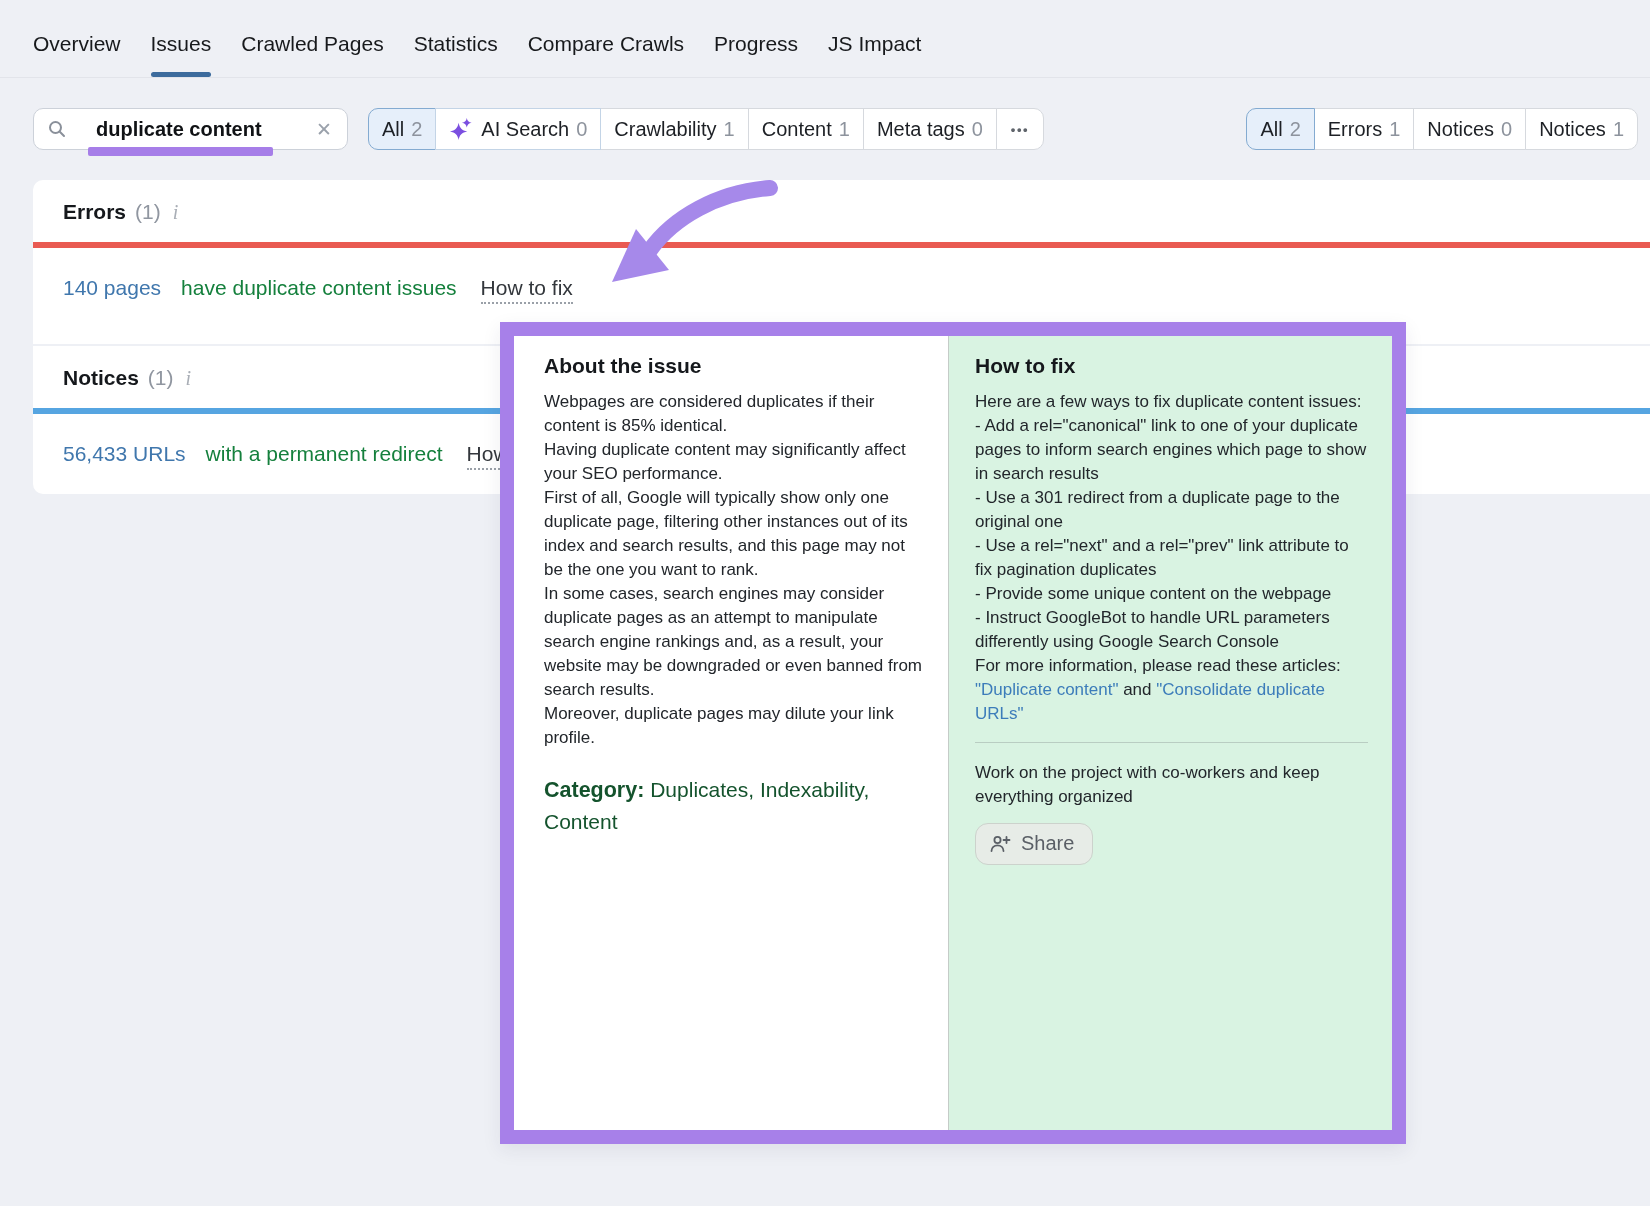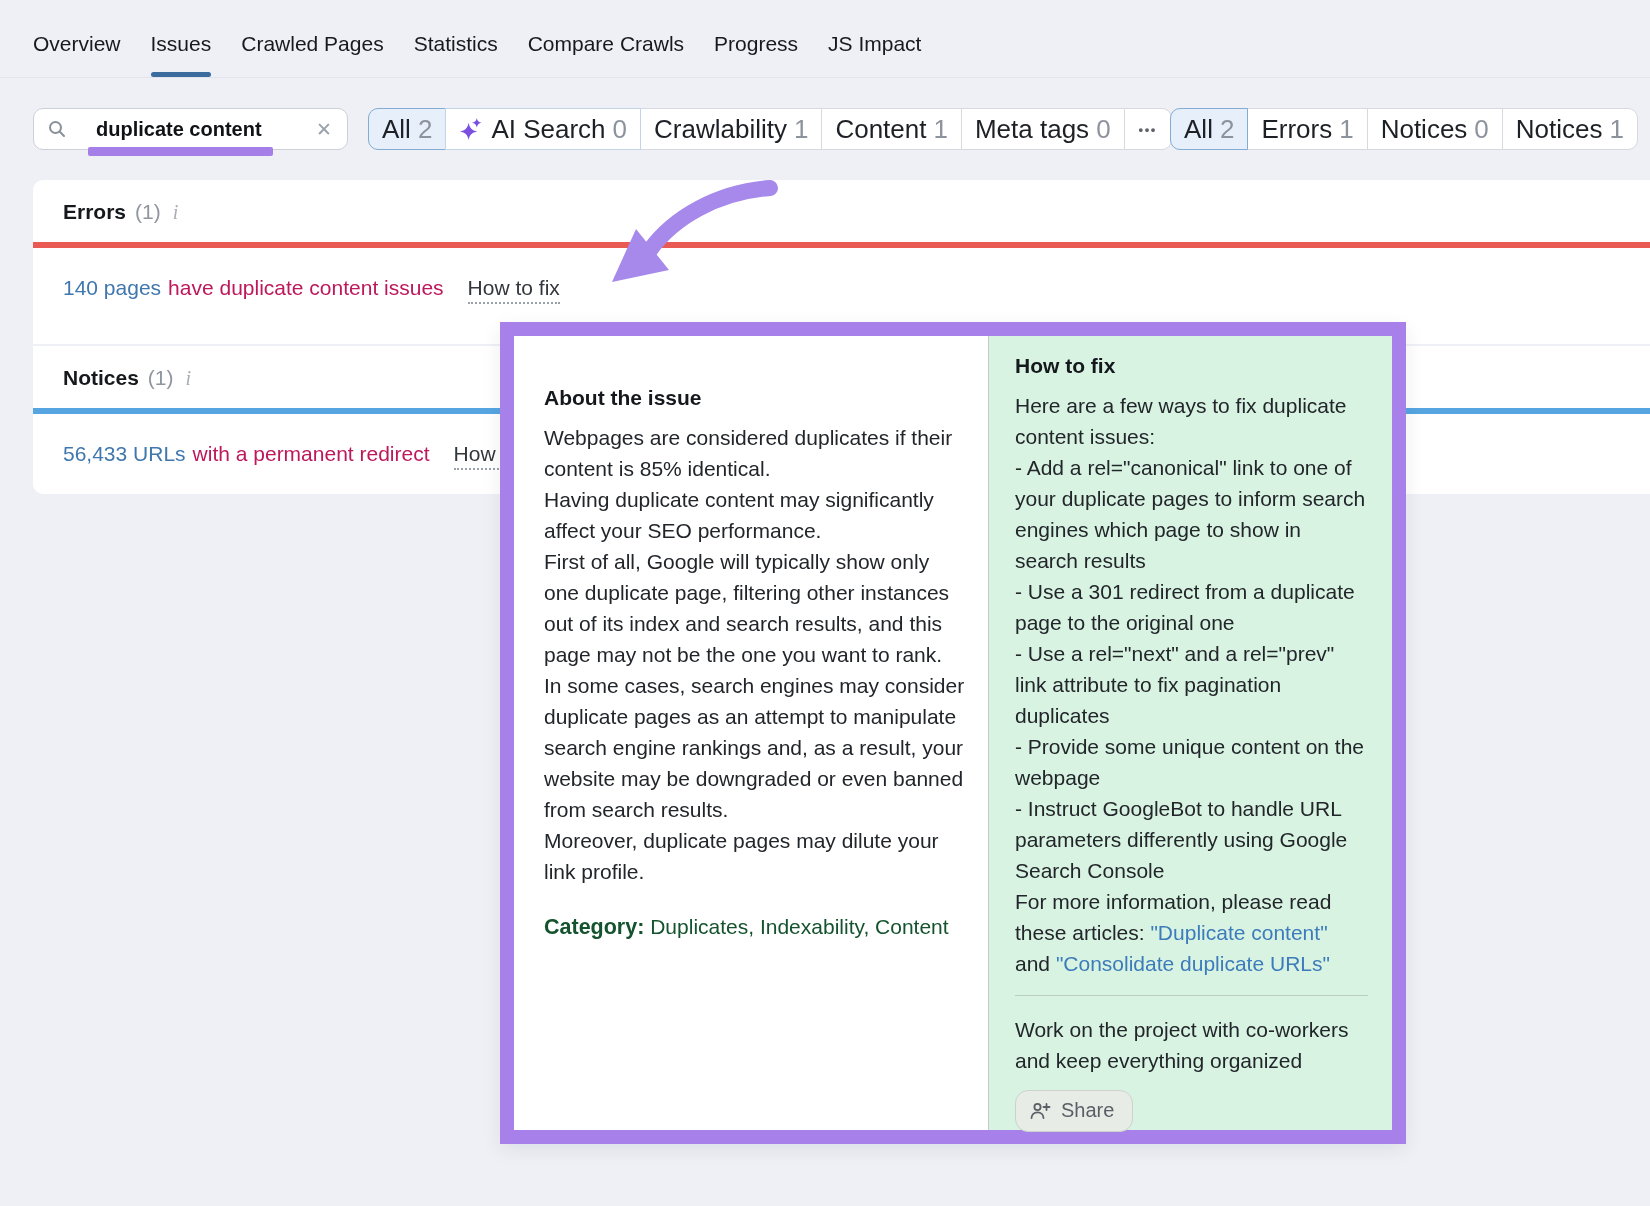--- a/index.html
+++ b/index.html
@@ -18,21 +18,21 @@
   .searchbox { position:absolute; top:108px; left:33px; width:315px; height:42px; background:#fff;
     border:1px solid #ccd1d9; border-radius:10px; display:flex; align-items:center; padding:0 13px;gap:19px; }
   .searchbox .stext { flex:1; margin-left:10px; font-size:20px; font-weight:700; color:#101215; white-space:nowrap; overflow:hidden; }
   .searchbox .clear { color:#9aa1ab; font-size:19px; cursor:pointer; padding:0 2px; }
   .search-underline { position:absolute; top:147px; left:88px; width:185px; height:9px; background:#a67ee8; border-radius:2px; z-index:6; }
 
   .chips { position:absolute; top:108px; display:flex; height:42px; }
   .chips-cat { left:368px; }
   .chips-sev { right:12px; }
   .chip { display:flex; align-items:center; gap:7px; padding:0 13px; background:#fff; border:1px solid #d6d9de;
-    margin-left:-1px; font-size:26px; color:#1d2025; cursor:pointer; white-space:nowrap; }
+    margin-left:-1px; font-size:20px; color:#1d2025; cursor:pointer; white-space:nowrap; }
   .chip:first-child { border-radius:10px 0 0 10px; margin-left:0; }
   .chip:last-child { border-radius:0 10px 10px 0; }
   .chip .count { color:#8d939d; }
   .chip.selected { background:#e6effa; border-color:#84abd1; position:relative; z-index:1; border-radius:10px 0 0 10px; }
   .chip.ai { border-color:#c3d4e6; position:relative; z-index:1; }
   .chip.more { font-size:13px; font-weight:700; letter-spacing:1.5px; color:#5f646b; padding:0 14px; }
   .sparkle { display:inline-flex; }
 
   
   .card { position:absolute; left:33px; right:0; background:#fff; }
@@ -40,33 +40,33 @@
   .card-notices { top:346px; height:148px; border-radius:0 0 0 10px; }
   .card-head { position:absolute; top:20px; left:30px; display:flex; align-items:baseline; gap:9px; font-size:21px; }
   .card-head .ttl { font-weight:700; color:#15181c; }
   .card-head .cnt { color:#9096a0; }
   .info-i { font-family:"Liberation Serif", serif; font-style:italic; color:#a9aeb6; font-size:20px; cursor:pointer; padding-left:3px; }
   .sev-line { position:absolute; top:62px; left:0; right:0; height:6px; }
   .sev-line.red { background:#e95a52; }
   .sev-line.blue { background:#56a5e1; }
   .issue-row { position:absolute; top:96px; left:30px; font-size:21px; display:flex; align-items:baseline; white-space:nowrap; }
   .issue-row a.pages { color:#4077ad; text-decoration:none; cursor:pointer; }
-  .issue-row .rest { color:#be185d; margin-left:7px; }
+  .issue-row .rest { color:#15803d; margin-left:20px; }
   .issue-row .htf { margin-left:24px; color:#33373c; border-bottom:2px dotted #9aa0a8; padding-bottom:2px; cursor:pointer; }
 
   
   .arrow-svg { position:absolute; left:555px; top:162px; z-index:6; }
 
   
   .popup { position:absolute; left:500px; top:322px; width:906px; height:822px; border:14px solid #a780e9;
     background:#fff; z-index:10; display:flex; box-shadow:0 6px 18px rgba(40,40,80,.08); }
-  .panel-about { width:474px; background:#fff; padding:18px 20px 0 30px;margin-top:32px; }
+  .panel-about { width:434px; background:#fff; padding:18px 20px 0 30px; }
   .panel-fix { flex:1; background:#d9f3e2; border-left:1px solid #c5ccc8; padding:18px 24px 0 26px; }
   .panel-title { font-size:21px; font-weight:700; color:#15181c; margin:0 0 12px 0; }
-  .pline { font-size:21px; line-height:31px; color:#22262b; }
+  .pline { font-size:17px; line-height:24px; color:#22262b; }
   .category { margin-top:24px; font-size:21px; line-height:31px; color:#14532d; }
   .category b { font-size:21.5px; }
   .plink { color:#3c7cba; text-decoration:none; cursor:pointer; }
   .fix-divider { border:none; border-top:1px solid #b9cdc2; margin:16px 0 18px 0; }
   .share-btn { display:inline-flex; align-items:center; gap:10px; margin-top:14px; padding:8px 18px 9px 13px;
     background:#e7ece7; border:1px solid #ccd2cc; border-radius:13px; color:#5a5f66; font-size:20px; cursor:pointer; }
 </style>
 </head>
 <body>
 

